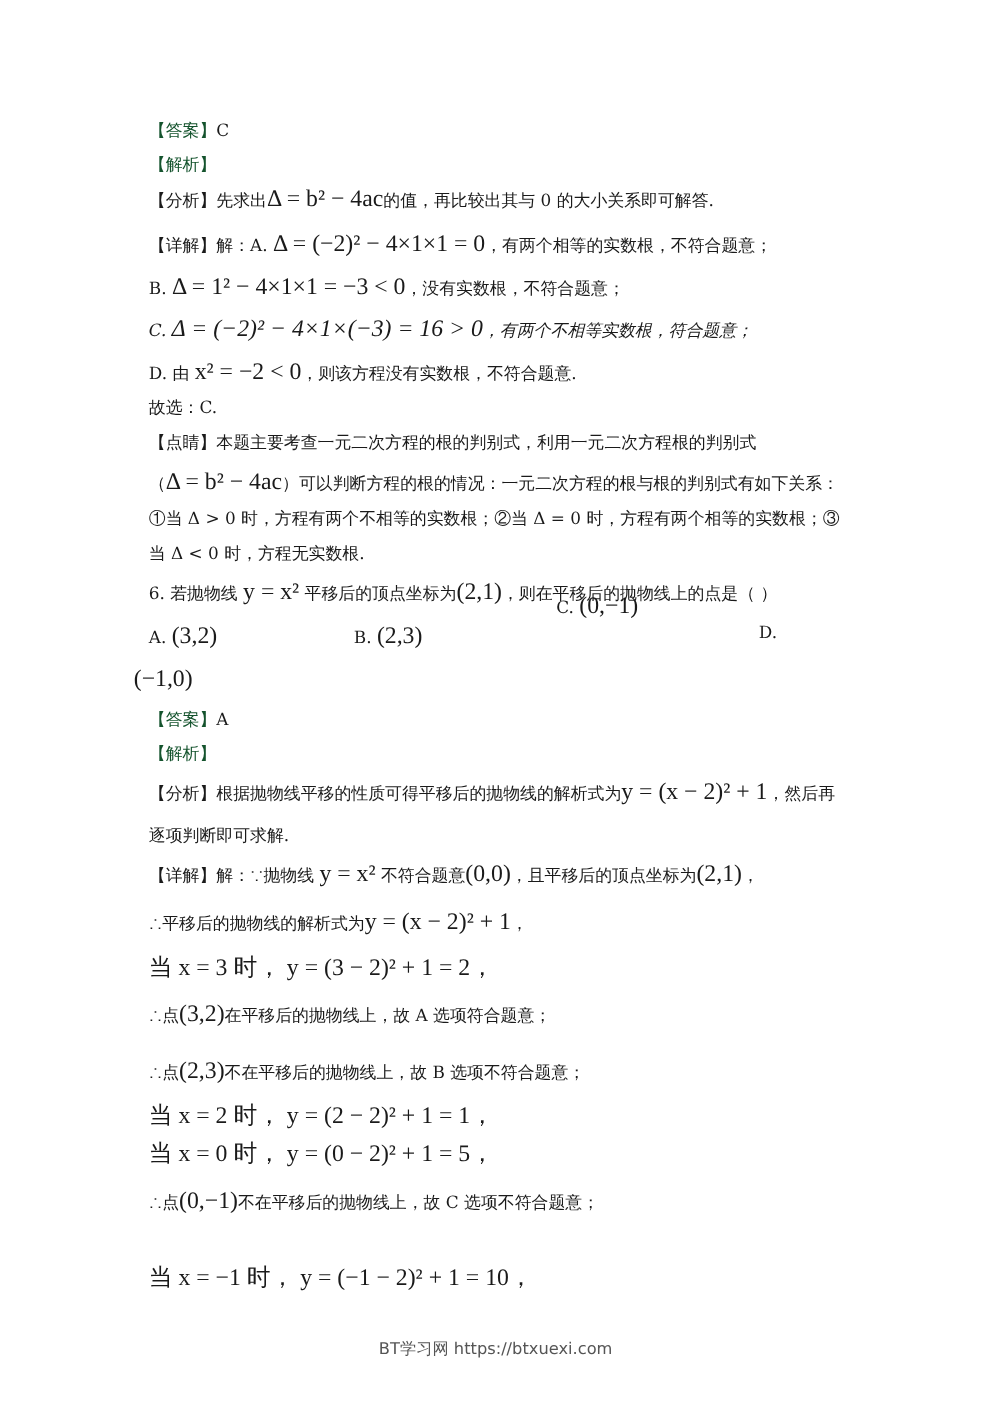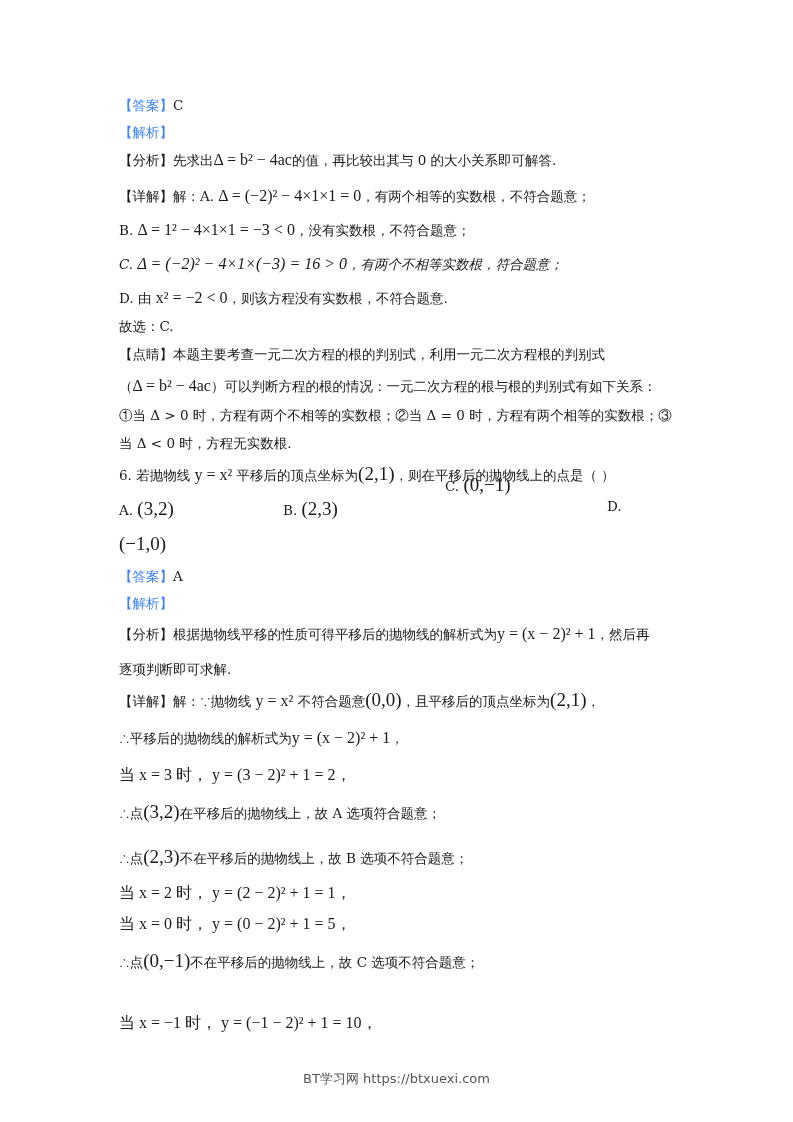--- a/index.html
+++ b/index.html
@@ -1,20 +1,20 @@
 <!DOCTYPE html>
 <html><head>
   <meta charset="utf-8">
   <style>
     html, body { margin: 0; padding: 0; background: #ffffff; }
     body { width: 793px; height: 1122px; position: relative; overflow: hidden;
       font-family: "DejaVu Serif", "Liberation Serif", serif; color: #1a1a1a; }
     .line { position: absolute; left: 119px; font-size: 13.5px; white-space: nowrap; line-height: 20px; }
-    .tag-blue { color: #3b82f6; }
-    .math { font-family: "Liberation Serif", "DejaVu Serif", serif; font-size: 16px; }
+    .tag-blue { color: #14532d; }
+    .math { font-family: "Liberation Serif", "DejaVu Serif", serif; font-size: 19px; }
     .paren { font-size: 19px; }
     .opt { position: absolute; font-size: 13.5px; white-space: nowrap; }
     .footer { position: absolute; left: 0; width: 793px; top: 1070px; text-align: center;
       font-family: "DejaVu Sans", sans-serif; font-size: 13px; color: #555555; }
   </style>
 </head>
 <body>
 
 <div class="line" style="top:95px;">
   <span class="tag-blue">【答案】</span><span>C</span>
@@ -61,21 +61,21 @@
 </div>
 <div class="opt" style="left:283px; top:498px;">
   <span>B.</span> <span class="math paren">(2,3)</span>
 </div>
 <div class="opt" style="left:445px; top:474px;">
   <span>C.</span> <span class="math paren">(0,−1)</span>
 </div>
 <div class="opt" style="left:607px; top:498px;">
   <span>D.</span>
 </div>
-<div class="opt" style="left:119px; top:533px;">
+<div class="opt" style="left:107px; top:533px;">
   <span class="math paren">(−1,0)</span>
 </div>
 <div class="line" style="top:566px;">
   <span class="tag-blue">【答案】</span><span>A</span>
 </div>
 <div class="line" style="top:593px;">
   <span class="tag-blue">【解析】</span>
 </div>
 <div class="line" style="top:624px;">
   <span>【分析】</span><span>根据抛物线平移的性质可得平移后的抛物线的解析式为</span><span class="math">y = (x − 2)² + 1</span><span>，然后再</span>

